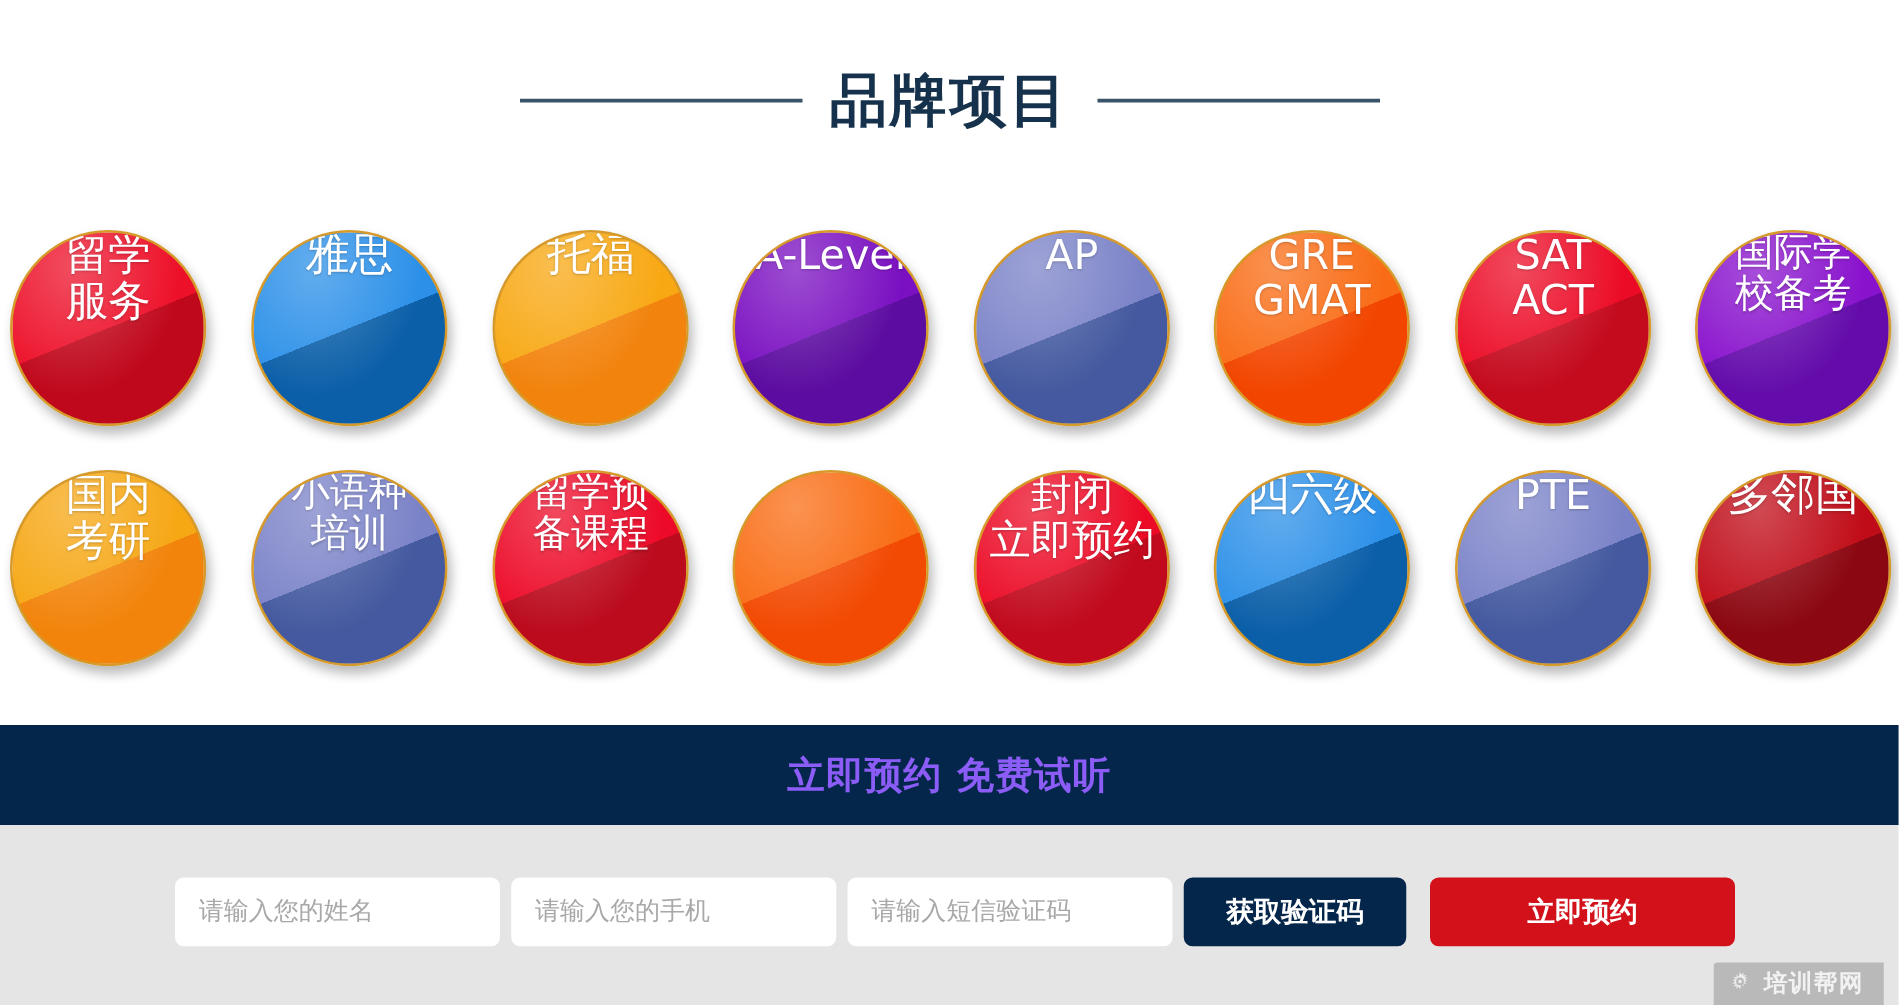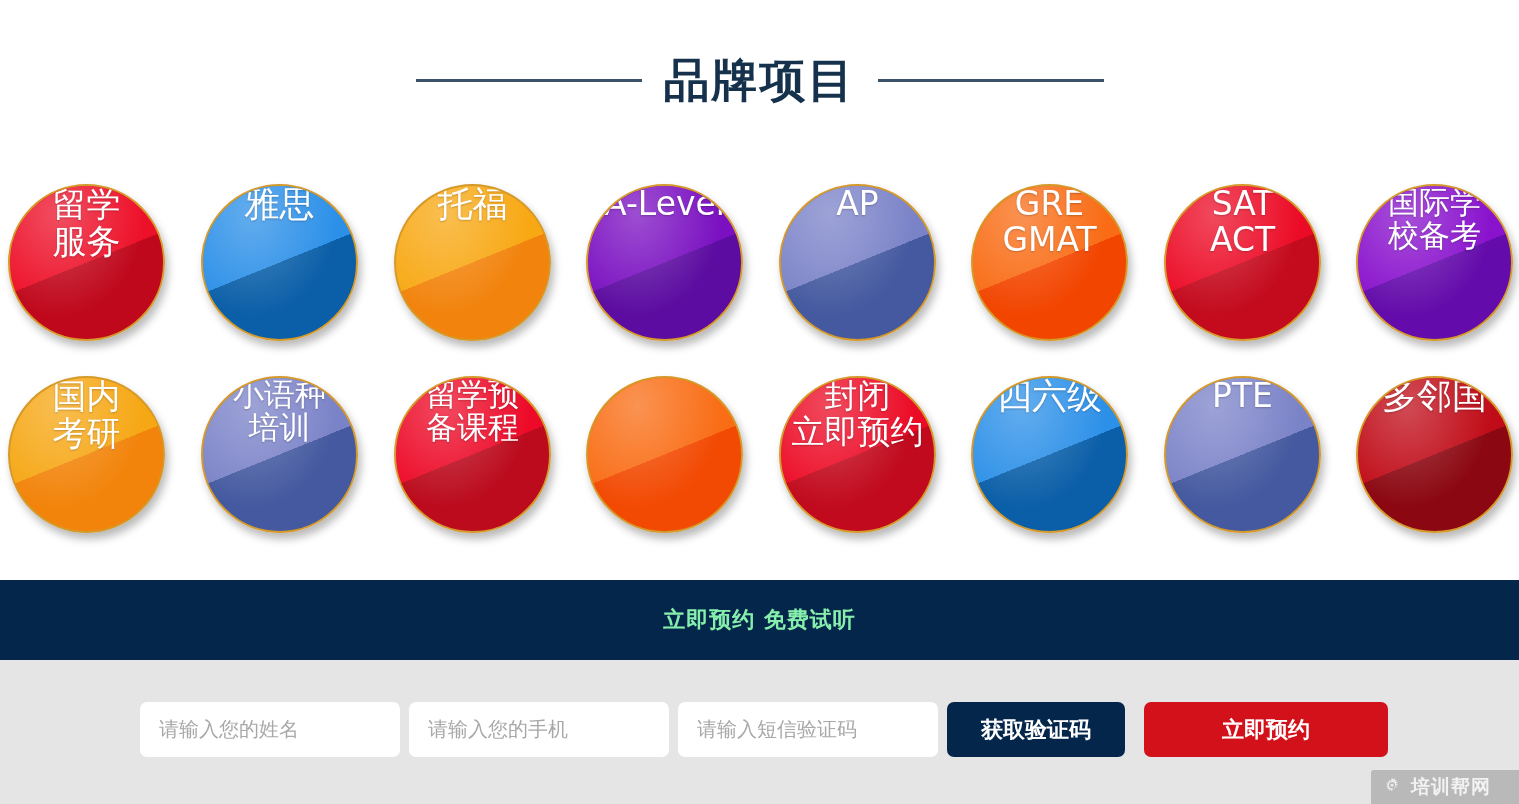--- a/index.html
+++ b/index.html
@@ -64,21 +64,21 @@
   .c0{left:8px;}  .c1{left:201px;} .c2{left:394px;} .c3{left:586px;}
   .c4{left:779px;}.c5{left:971px;} .c6{left:1164px;}.c7{left:1356px;}
 
   
   .cta-banner{
     position:absolute;left:0;top:580px;width:1519px;height:80px;
     background:#04264b;
     display:flex;align-items:center;justify-content:center;
   }
   .cta-banner .cta-title{
-    color:#86efac;font-size:22px;font-weight:bold;letter-spacing:1px;
+    color:#8b5cf6;font-size:30px;font-weight:bold;letter-spacing:1px;
     font-family:"DejaVu Sans","Liberation Sans",sans-serif;
   }
 
   
   .form-strip{
     position:absolute;left:0;top:660px;width:1519px;height:144px;
     background:#e5e5e5;
   }
   .form-row{
     position:absolute;left:140px;top:42px;
@@ -98,22 +98,22 @@
     height:55px;border:none;border-radius:7px;cursor:pointer;
     font-size:22px;font-weight:bold;color:#ffffff;
     font-family:Liberation Serif, serif;
     display:flex;align-items:center;justify-content:center;
   }
   .btn-code{width:178px;background:#04264b;}
   .btn-submit{width:244px;background:#d2111a;margin-left:10px;}
 
   
   .watermark{
-    position:absolute;right:0;bottom:0;
-    height:34px;padding:0 28px 0 10px;
+    position:absolute;right:12px;bottom:0;
+    height:34px;padding:0 16px 0 10px;
     background:#b9b9b9;
     display:flex;align-items:center;gap:8px;
     border-radius:3px 0 0 0;
   }
   .watermark .wm-icon{
     width:22px;height:22px;color:#efefef;
     display:flex;align-items:center;justify-content:center;
   }
   .watermark .wm-text{
     color:#f2f2f2;font-size:19px;font-weight:bold;letter-spacing:1px;

